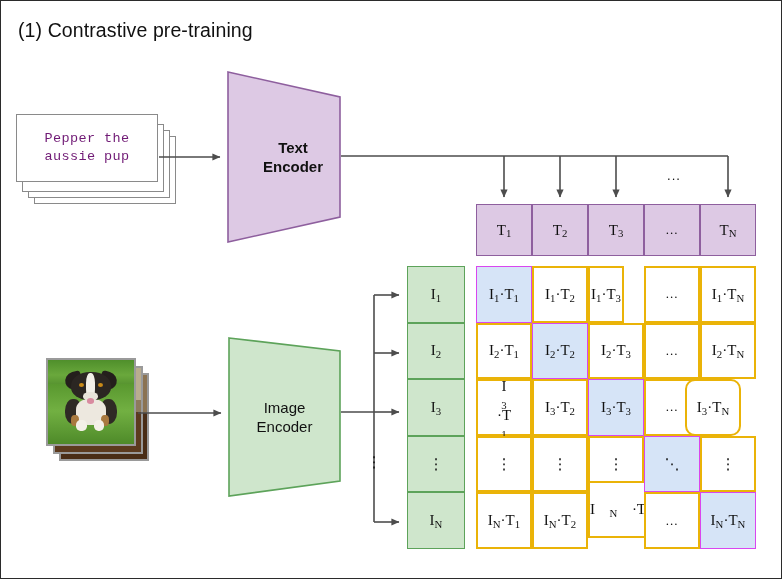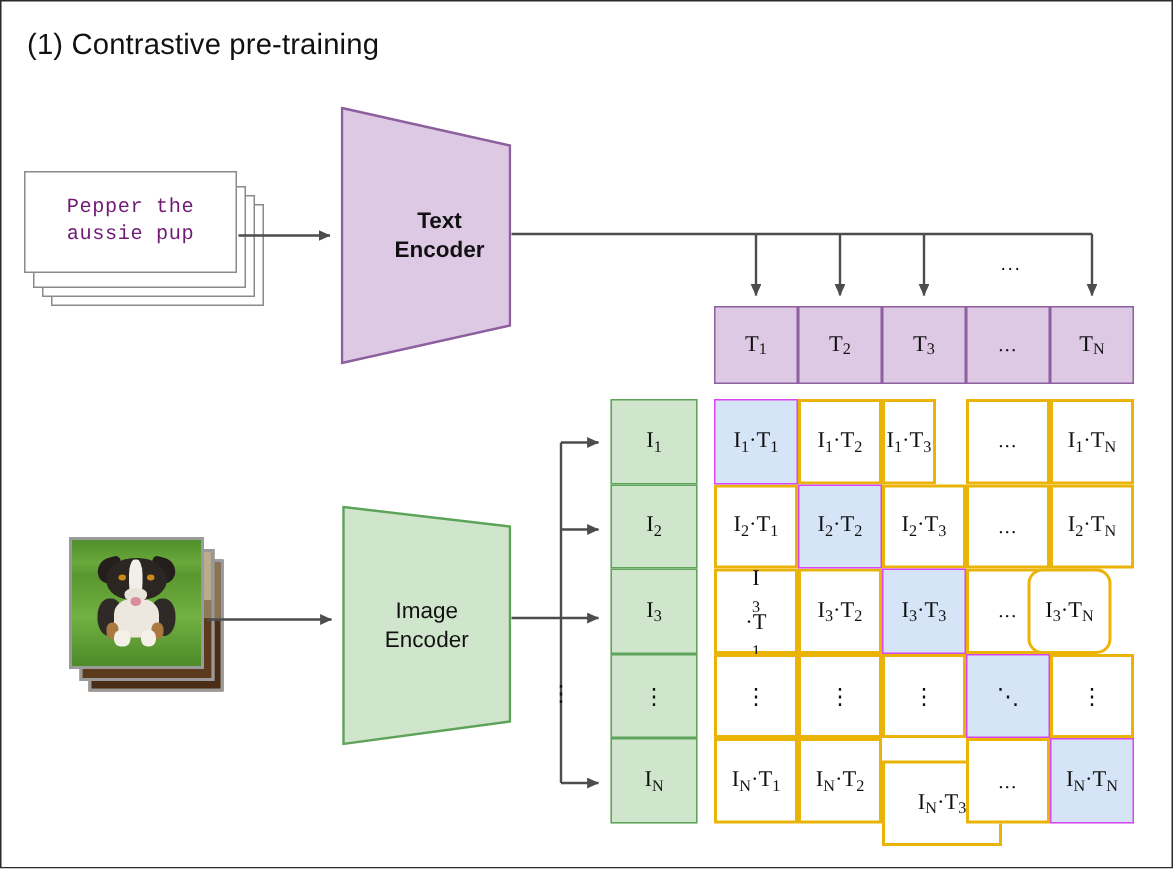--- a/index.html
+++ b/index.html
@@ -320,18 +320,18 @@
       <div class="cell m-cell hl" style="left: 587px; top: 378.2px; width: 56px; height: 56.6px;">I<sub>3</sub>·T<sub>3</sub></div>
       <div class="cell m-cell dots-h" style="left: 643px; top: 378.2px; width: 56px; height: 56.6px;">...</div>
       <div class="cell m-cell" style="left: 684px; top: 378.2px; width: 56px; height: 56.6px; border-radius: 10px;">I<sub>3</sub>·T<sub>N</sub></div>
       <div class="cell m-cell dots-v" style="left: 475px; top: 434.8px; width: 56px; height: 56.6px;">⋮</div>
       <div class="cell m-cell dots-v" style="left: 531px; top: 434.8px; width: 56px; height: 56.6px;">⋮</div>
       <div class="cell m-cell dots-v" style="left: 587px; top: 434.8px; width: 56px; height: 56.6px;">⋮</div>
       <div class="cell m-cell hl dots-v" style="left: 643px; top: 434.8px; width: 56px; height: 56.6px;">⋱</div>
       <div class="cell m-cell dots-v" style="left: 699px; top: 434.8px; width: 56px; height: 56.6px;">⋮</div>
       <div class="cell m-cell" style="left: 475px; top: 491.4px; width: 56px; height: 56.6px;">I<sub>N</sub>·T<sub>1</sub></div>
       <div class="cell m-cell" style="left: 531px; top: 491.4px; width: 56px; height: 56.6px;">I<sub>N</sub>·T<sub>2</sub></div>
-      <div class="cell m-cell" style="left: 587px; top: 506px; width: 80px; height: 56.6px;">I<sub>N</sub>·T<sub>3</sub></div>
+      <div class="cell m-cell" style="left: 587px; top: 480px; width: 80px; height: 56.6px; justify-content: space-between;">I<sub>N</sub>·T<sub>3</sub></div>
       <div class="cell m-cell dots-h" style="left: 643px; top: 491.4px; width: 56px; height: 56.6px;">...</div>
       <div class="cell m-cell hl" style="left: 699px; top: 491.4px; width: 56px; height: 56.6px;">I<sub>N</sub>·T<sub>N</sub></div>
     </div>
 
 </div>
 
 </body></html>

